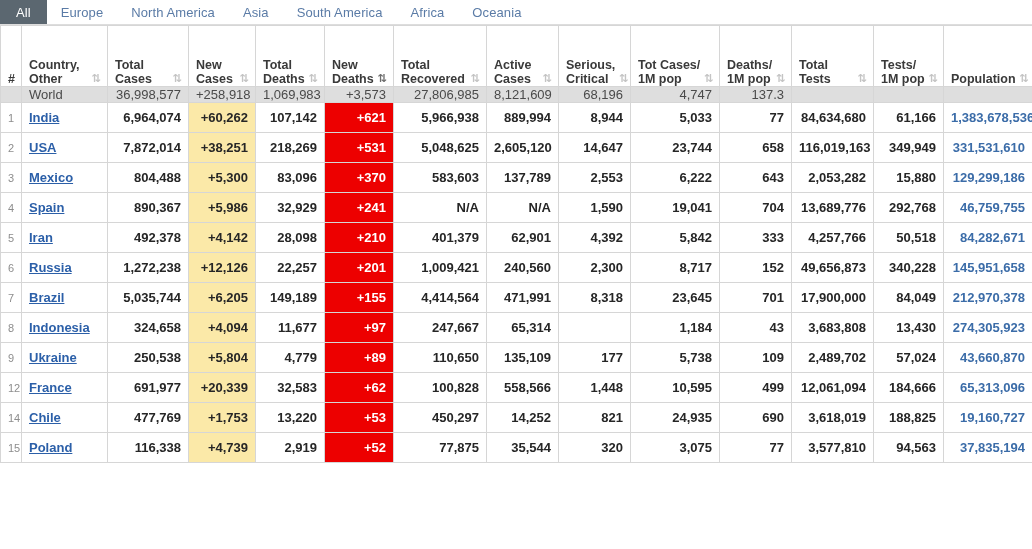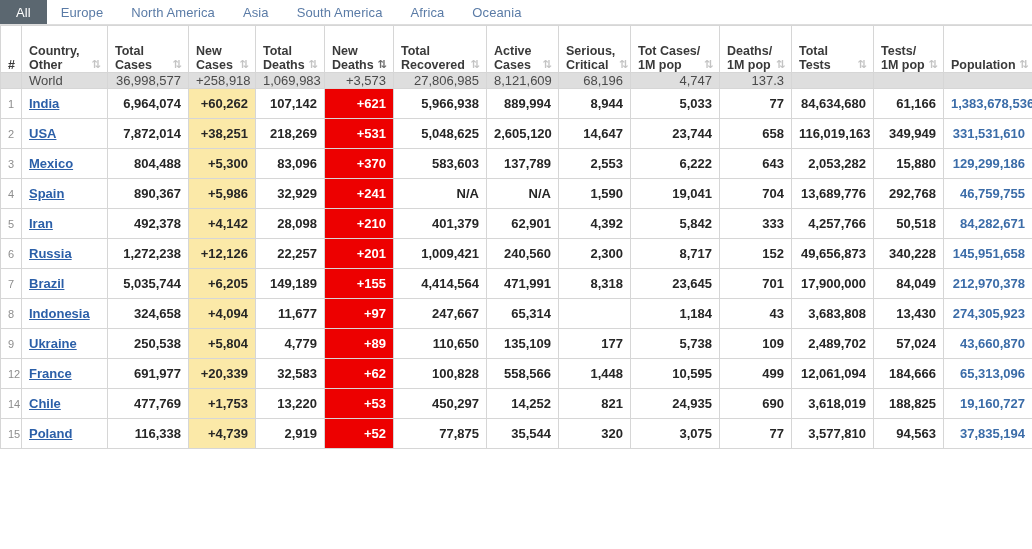--- a/index.html
+++ b/index.html
@@ -55,21 +55,21 @@
     border: 1px solid #d6d6d6;
     padding: 0 7px;
     overflow: hidden;
     white-space: nowrap;
   }
 
   
   thead th {
     background: #ffffff;
     vertical-align: bottom;
-    height: 47px;
+    height: 61px;
     padding-bottom: 5px;
     padding-top: 4px;
     font-weight: bold;
     font-size: 12.5px;
     color: #3a3a3a;
     text-align: left;
     border-top: none;
     border-bottom: 1px solid #b9b9b9;
     position: relative;
   }

